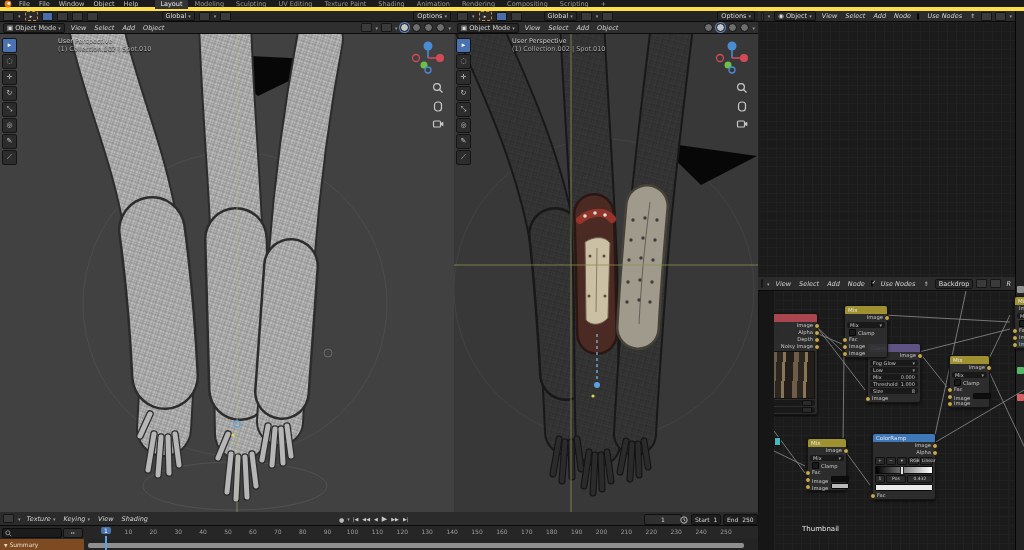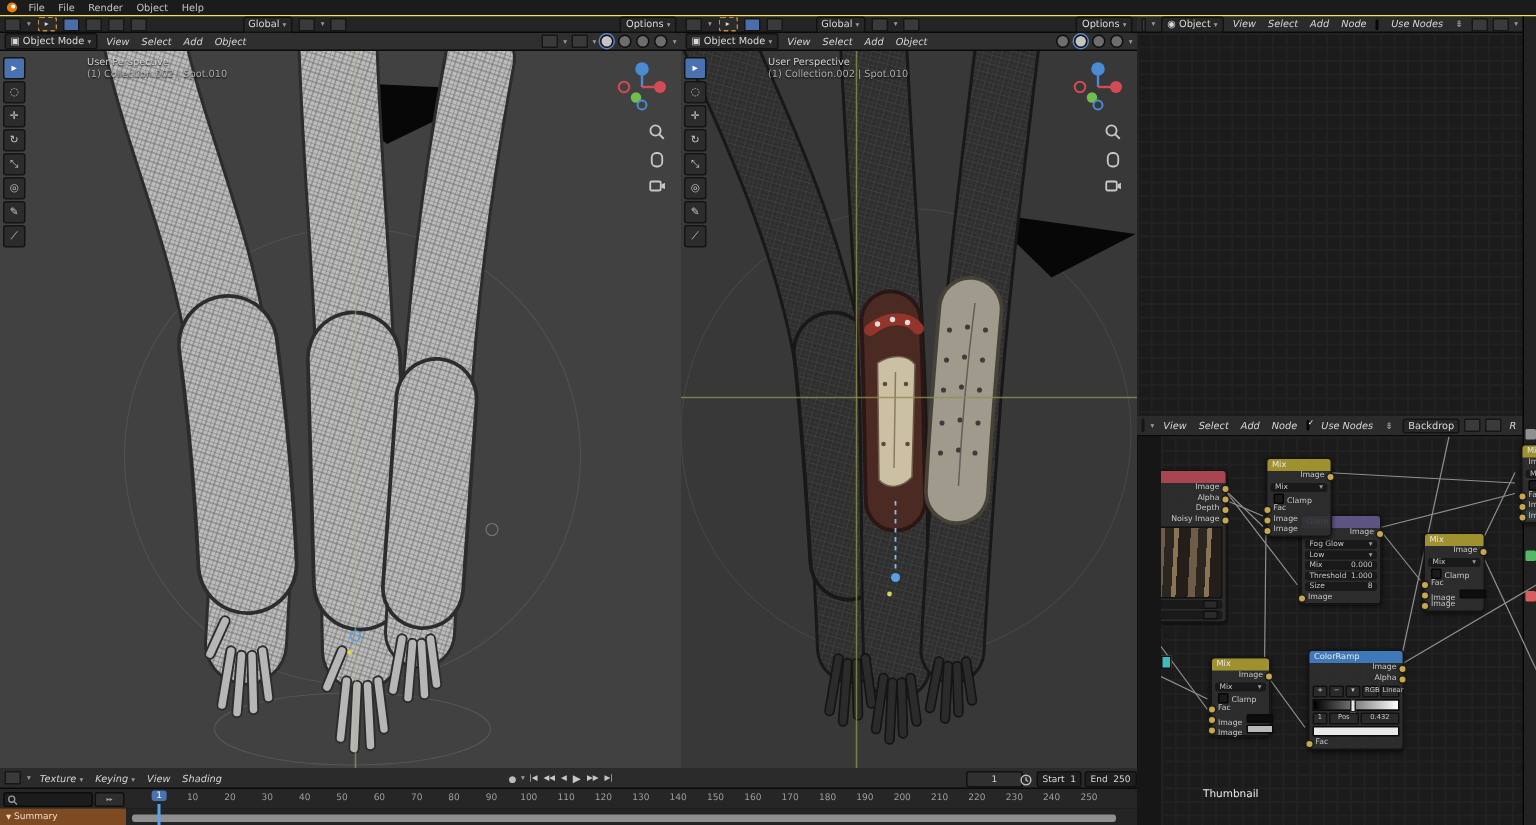--- a/index.html
+++ b/index.html
@@ -1,19 +1,19 @@
 <!DOCTYPE html>
 <html><head>
 <meta charset="utf-8">
 <style>
   html,body{margin:0;padding:0;background:#000;font-family:"DejaVu Sans",sans-serif;}
   #app{position:relative;width:1024px;height:550px;background:#161616;overflow:hidden;color:#cfcfcf;font-size:7px;}
   .abs{position:absolute;}
   
-  #topbar{left:0;top:0;width:1024px;height:11px;background:#1b1b1b;border-bottom:1px solid #fde047;display:flex;align-items:center;gap:5px;padding:0 4px;box-sizing:border-box;}
+  #topbar{left:0;top:0;width:1024px;height:11px;background:#1b1b1b;border-bottom:4px solid #fde047;display:flex;align-items:center;gap:5px;padding:0 4px;box-sizing:border-box;}
   .tmenu{color:#c2c2c2;font-size:6.5px;padding:0 2px;}
   .tabs{display:flex;gap:2px;margin-left:10px;}
   .tab{padding:0 5px;color:#979797;font-size:6.5px;border-radius:3px 3px 0 0;line-height:10px;}
   .tab.active{background:#343434;color:#ececec;}
   
   .row{box-sizing:border-box;display:flex;align-items:center;gap:4px;padding:0 3px;border-bottom:1px solid #0a0a0a;}
   .toolrow{background:#242424;height:11px;}
   .vhead{background:#2f2f2f;height:12px;}
   .hbtn{font-size:6.5px;color:#d6d6d6;padding:0 2px;white-space:nowrap;font-style:italic;}
   .drop{background:#262626;border:1px solid #121212;border-radius:2px;padding:0 3px;font-size:6.5px;color:#d9d9d9;white-space:nowrap;line-height:8px;}
@@ -61,23 +61,36 @@
 
 <div id="app">
 
   <div id="topbar" class="abs">
     <svg width="8" height="8" viewBox="0 0 8 8">
       <circle cx="4" cy="4" r="3.4" fill="#e87d0d"></circle>
         <circle cx="4.8" cy="3.4" r="1.4" fill="#fff"></circle>
     </svg>
     <span class="tmenu">File</span>
     <span class="tmenu">File</span>
-    <span class="tmenu">Render</span>
+    <span class="tmenu">Window</span>
     <span class="tmenu">Object</span>
     <span class="tmenu">Help</span>
+    <div class="tabs">
+      <span class="tab active">Layout</span>
+      <span class="tab">Modeling</span>
+      <span class="tab">Sculpting</span>
+      <span class="tab">UV Editing</span>
+      <span class="tab">Texture Paint</span>
+      <span class="tab">Shading</span>
+      <span class="tab">Animation</span>
+      <span class="tab">Rendering</span>
+      <span class="tab">Compositing</span>
+      <span class="tab">Scripting</span>
+      <span class="tab">+</span>
+    </div>
   </div>
 
   <div class="abs row toolrow" style="left:0;top:11px;width:454px;">
     <span class="icon-sq"></span>
       <span class="caret">▾</span>
     <span class="tool-active">▸</span>
     <span class="icon-sq on"></span>
     <span class="icon-sq"></span>
     <span class="icon-sq"></span>
     <span class="icon-sq"></span>

